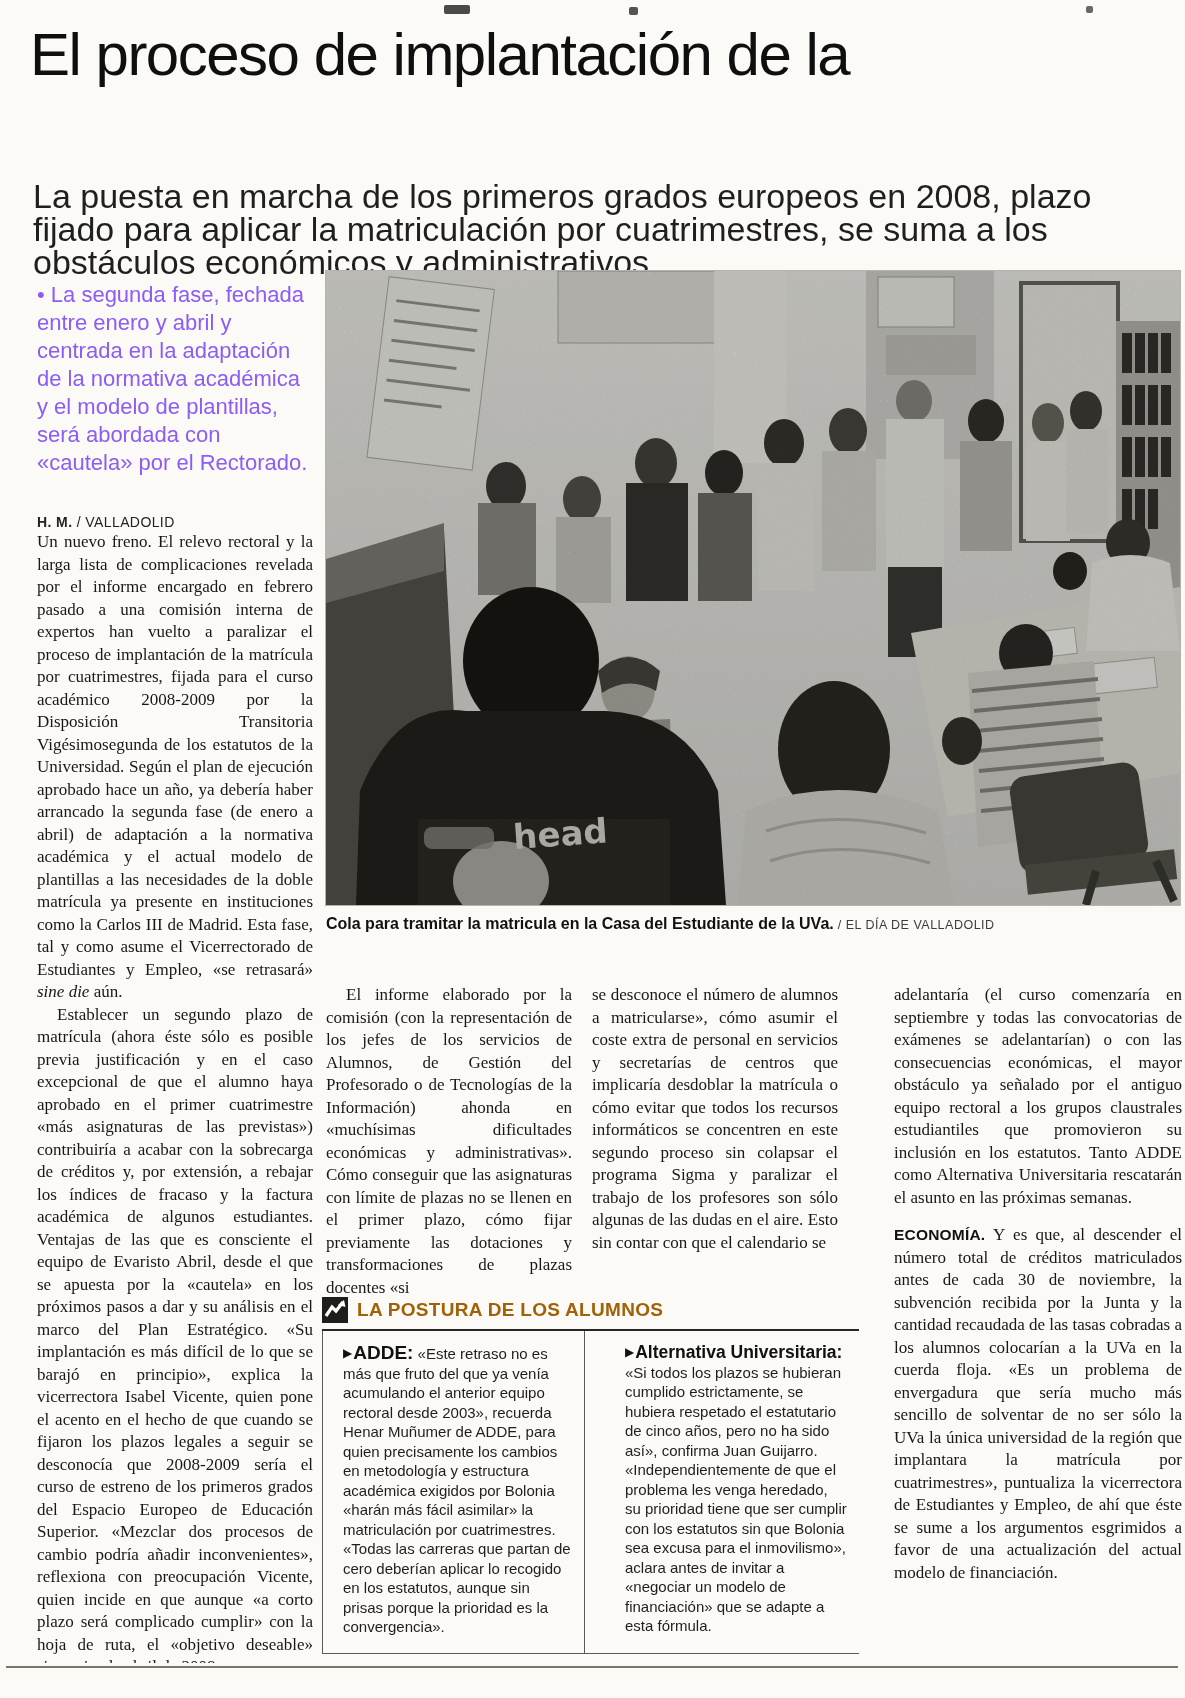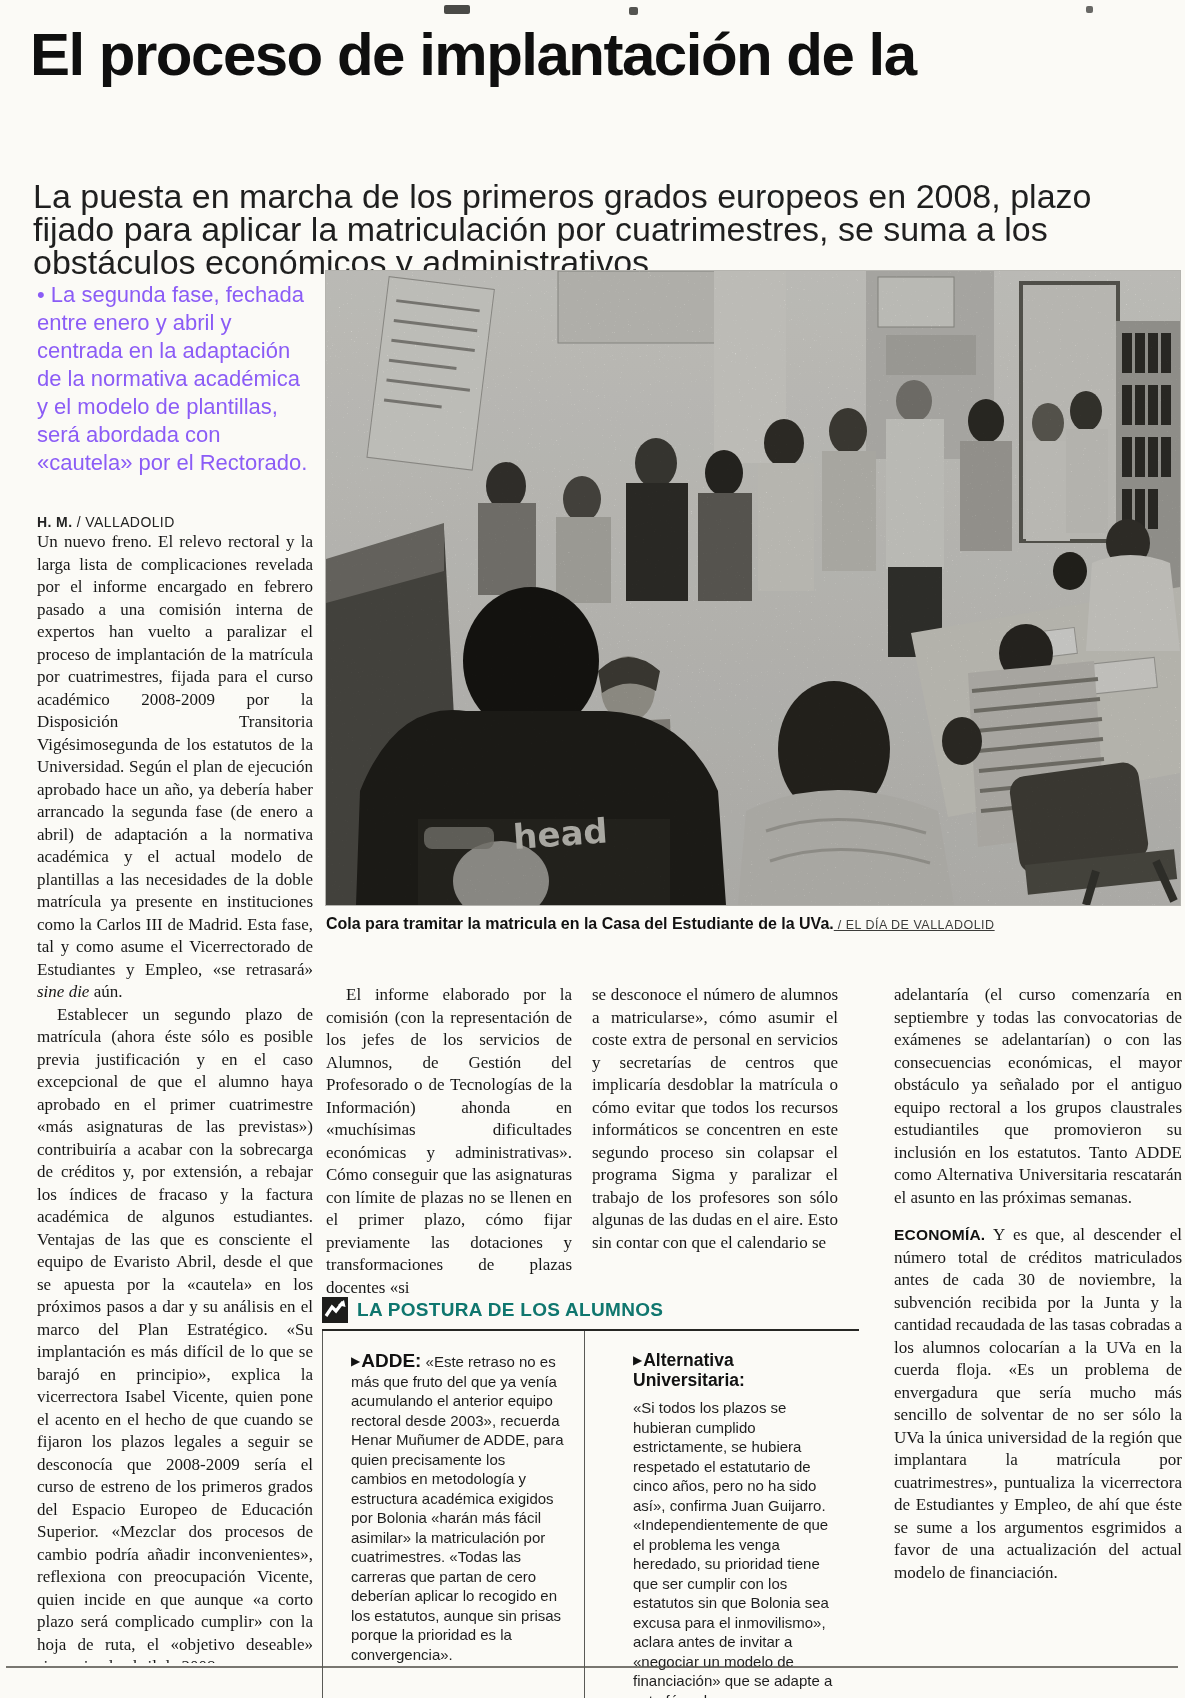--- a/index.html
+++ b/index.html
@@ -1,21 +1,21 @@
 <!DOCTYPE html>
 <html lang="es"><head>
 <meta charset="utf-8">
 <style>
   html,body{margin:0;padding:0;background:#d9d9d6;}
   .page{position:relative;width:1185px;height:1698px;background:#fbfaf6;overflow:hidden;
         font-family:"Liberation Sans",sans-serif;color:#1a1a1a;}
   .mark{position:absolute;background:#2a2a28;border-radius:2px;}
 
   
-  .headline{position:absolute;left:30px;top:18px;width:1128px;font-weight:bold;color:#0f0f0f;}
+  .headline{position:absolute;left:30px;top:18px;width:1128px;font-weight:normal;color:#0f0f0f;}
   .hl-line{display:block;white-space:nowrap;font-size:60px;line-height:74px;letter-spacing:-1.5px;
            transform-origin:0 50%;}
 
   
   .deck{position:absolute;left:33px;top:180px;width:1130px;font-size:34px;line-height:33px;color:#1f1f1f;}
 
   
   .lead{position:absolute;left:37px;top:281px;width:274px;font-size:22px;line-height:28px;color:#8b5cf6;}
 
   
@@ -34,30 +34,30 @@
   .econ-label{font-family:"Liberation Sans",sans-serif;font-weight:bold;font-size:15.5px;letter-spacing:.2px;color:#111;}
 
   
   .photo{position:absolute;left:325px;top:270px;width:856px;height:636px;border:1px solid #b4b3ae;
          box-sizing:border-box;background:#e8e7e2;}
   .photo svg{display:block;}
 
   
   .caption{position:absolute;left:326px;top:915px;width:856px;font-size:16px;color:#111;}
   .caption b{font-weight:bold;}
-  .credit{font-size:12.5px;color:#3c3c3a;letter-spacing:.5px;text-decoration:underline;}
+  .credit{font-size:12.5px;color:#3c3c3a;letter-spacing:.5px;}
 
   
   .box{position:absolute;left:322px;top:1297px;width:537px;}
   .box-head{display:flex;align-items:center;gap:9px;padding-bottom:6px;border-bottom:2px solid #262624;}
-  .box-title{font-weight:bold;font-size:19px;letter-spacing:.3px;color:#0f766e;}
+  .box-title{font-weight:bold;font-size:19px;letter-spacing:.3px;color:#a16207;}
   .box-cols{display:flex;}
   .box-col{box-sizing:border-box;border-bottom:1px solid #5a5a56;border-left:1px solid #5a5a56;
            padding:12px 12px 16px 20px;font-size:15px;line-height:19.5px;color:#1e1e1e;}
-  .box-col p{margin:8px;}
+  .box-col p{margin:0;}
   .box-col.a{width:262px;}
   .box-col.b{width:275px;padding-left:40px;}
   .arrow{font-size:12px;vertical-align:2px;margin-right:1px;color:#111;}
   .box-label{font-weight:bold;font-size:19px;color:#111;}
   .box-label.small{font-size:17.5px;}
   .alt-text{margin-top:2px;}
 
   .rule{position:absolute;left:6px;width:1172px;top:1666px;border-top:2px solid #57554f;opacity:.8;}
 </style>
 </head>

